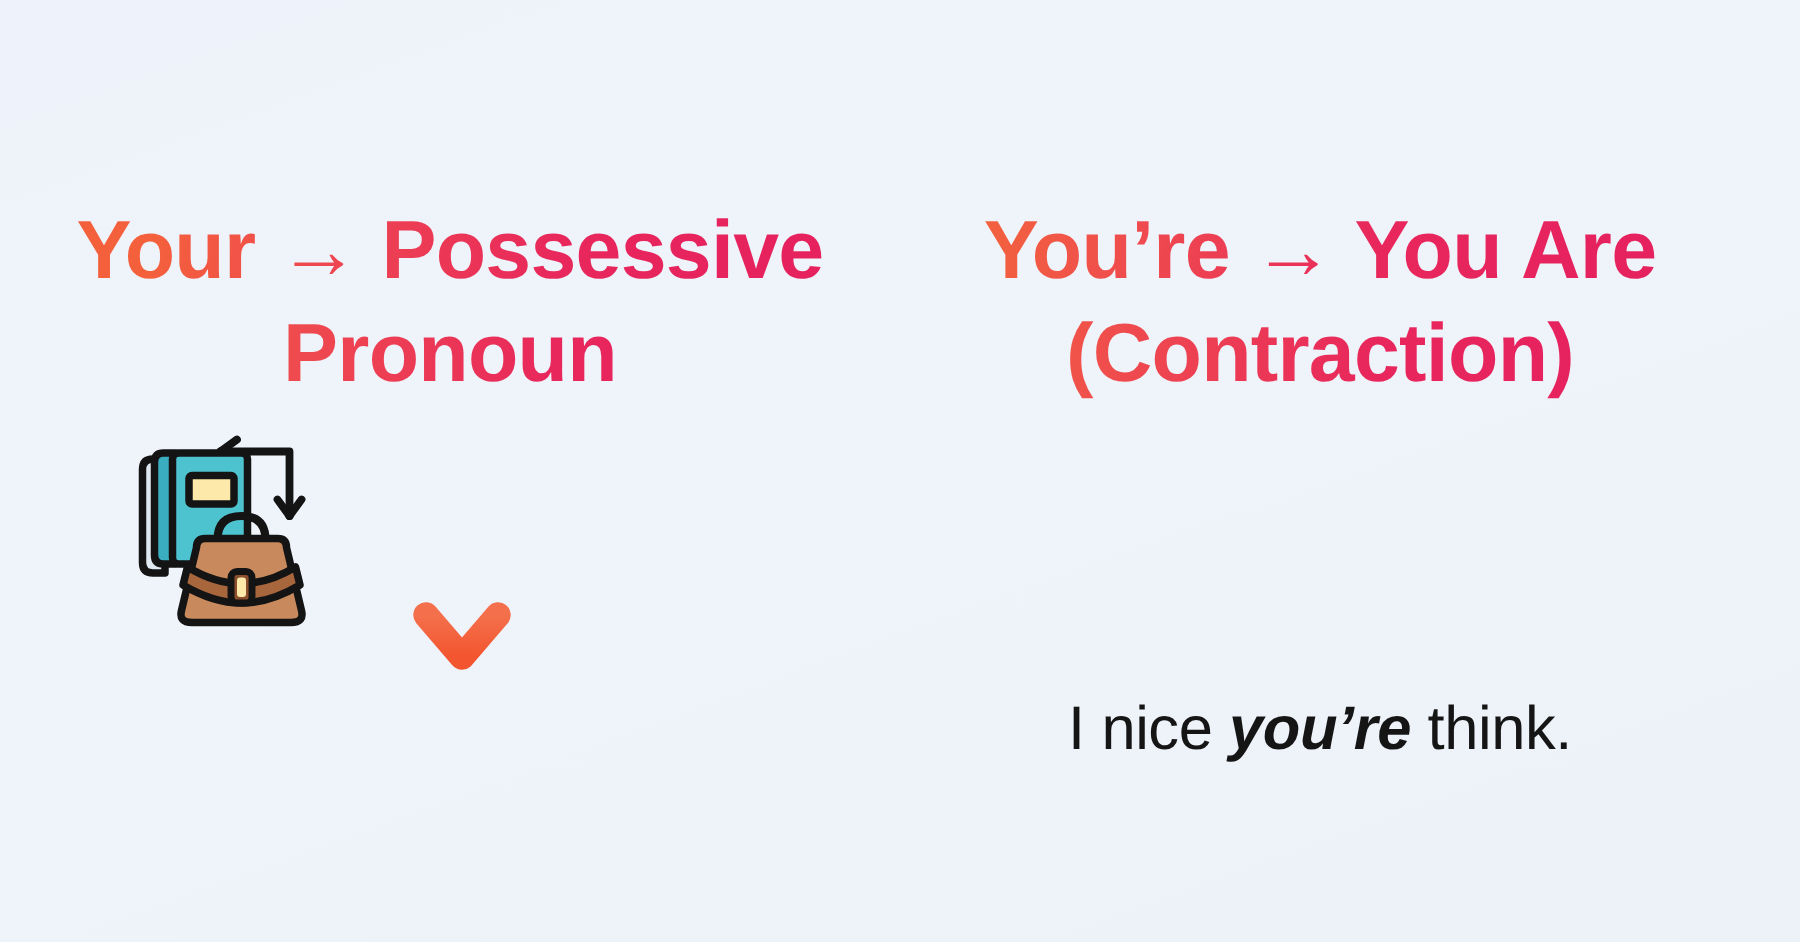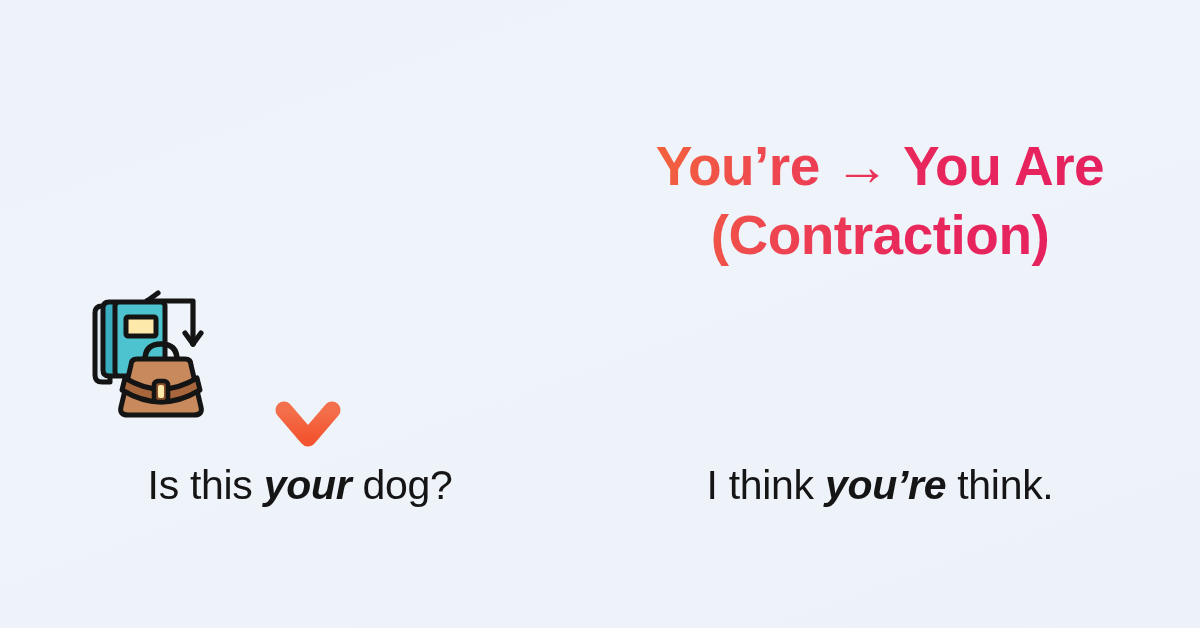--- a/index.html
+++ b/index.html
@@ -93,20 +93,22 @@
   .example-left  { padding-right: 90px; }
   .example-right { padding-right: 96px; }
 </style>
 </head>
 <body>
 
 <div id="stage">
 
   <div class="panel panel-left">
 
+    <div class="heading heading-left">Your → Possessive
+Pronoun</div>
 
     <div class="icon-wrap icon-wrap-left">
       <svg viewBox="0 0 150 140" width="150" height="140" xmlns="http://www.w3.org/2000/svg">
 
         <g fill="none" stroke="#141414" stroke-width="5.2" stroke-linecap="round" stroke-linejoin="round">
           <path d="M62 19 H108 V62"></path>
           <path d="M62 19 l11 -8"></path>
           <path d="M62 19 l11 8"></path>
           <path d="M108 62 l-8 -11"></path>
           <path d="M108 62 l8 -11"></path>
@@ -137,28 +139,25 @@
           <linearGradient id="dlg1" x1="0" y1="0" x2="0" y2="1">
             <stop offset="0%" stop-color="#f4704c"></stop>
             <stop offset="100%" stop-color="#f2552f"></stop>
           </linearGradient>
         </defs>
         <path d="M36 8 V140" fill="none" stroke="url(#dlg1)" stroke-width="11" stroke-linecap="round"></path>
         <path d="M12 132 L36 160 L60 132" fill="none" stroke="url(#dlg1)" stroke-width="17" stroke-linecap="round" stroke-linejoin="round"></path>
       </svg>
     </div>
 
-    <div class="example example-left">
-      <span>Is this </span><span class="em">your</span><span> dog?</span>
-    </div>
   </div>
 
   <div class="panel panel-right">
 
     <div class="heading heading-right">You’re → You Are
 (Contraction)</div>
 
     <div class="example example-right">
-      <span>I think </span><span class="em">you’re</span><span> think.</span>
+      <span>I nice </span><span class="em">you’re</span><span> think.</span>
     </div>
   </div>
 
 </div>
 
 </body></html>

